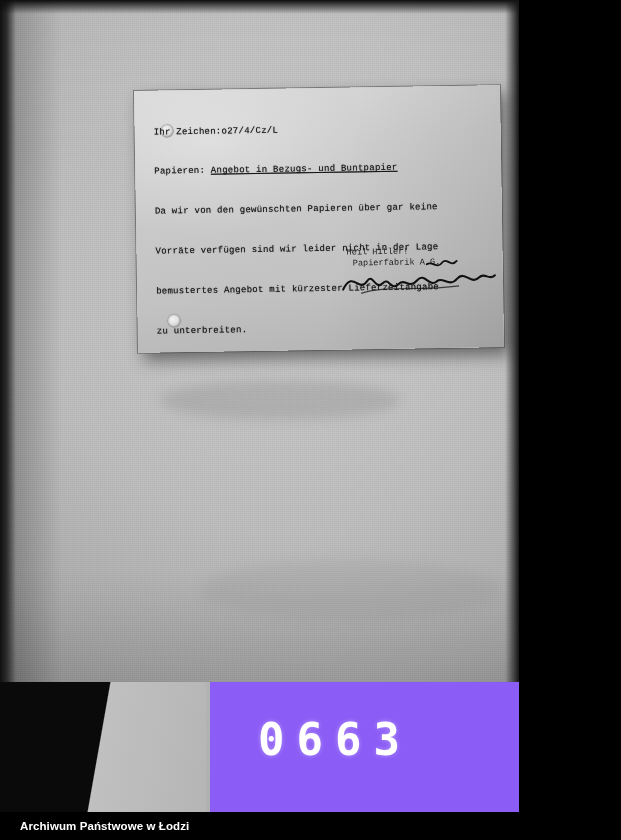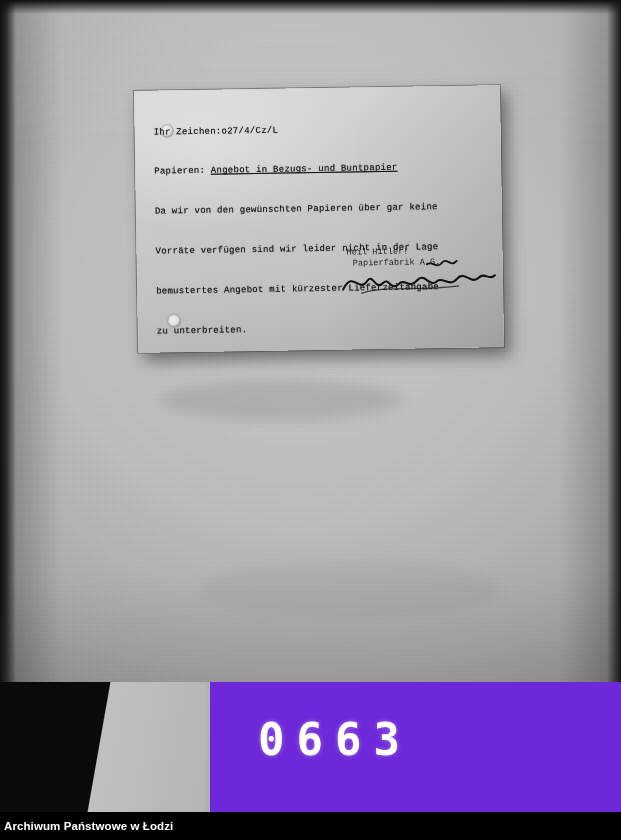--- a/index.html
+++ b/index.html
@@ -9,21 +9,21 @@
   }
   body {
     width: 621px;
     height: 840px;
     font-family: "Liberation Sans", sans-serif;
     overflow: hidden;
   }
 
   #page {
     position: relative;
-    width: 621px;
+    width: 519px;
     height: 840px;
     background: #0a0a0a;
     overflow: hidden;
   }
 
   
   .film {
     position: absolute;
     left: 0;
     top: 0;
@@ -169,21 +169,21 @@
     border-radius: 50%;
   }
 
   
   .counter-strip {
     position: absolute;
     left: 0;
     bottom: 28px;
     width: 621px;
     height: 130px;
-    background: #6d28d9;
+    background: #8b5cf6;
     margin-top: 12px;
   }
   .counter-strip::before {
     content: "";
     position: absolute;
     left: 0; top: 0;
     width: 210px; height: 130px;
     background: linear-gradient(105deg, #050505 0%, #050505 52%, #b9b9b9 52.6%, #b0b0b0 100%);
   }
   .counter-strip .plate-left {
@@ -213,21 +213,21 @@
     height: 28px;
     background: #000;
     display: flex;
     align-items: center;
   }
   .archive-bar .label {
     color: #ffffff;
     font-family: "Liberation Sans", sans-serif;
     font-size: 11.5px;
     font-weight: 700;
-    padding-left: 4px;
+    padding-left: 20px;
     letter-spacing: .1px;
   }
 </style>
 </head>
 <body>
 
 <div id="page">
 
   <div class="film"></div>
   <div class="grain"></div>

